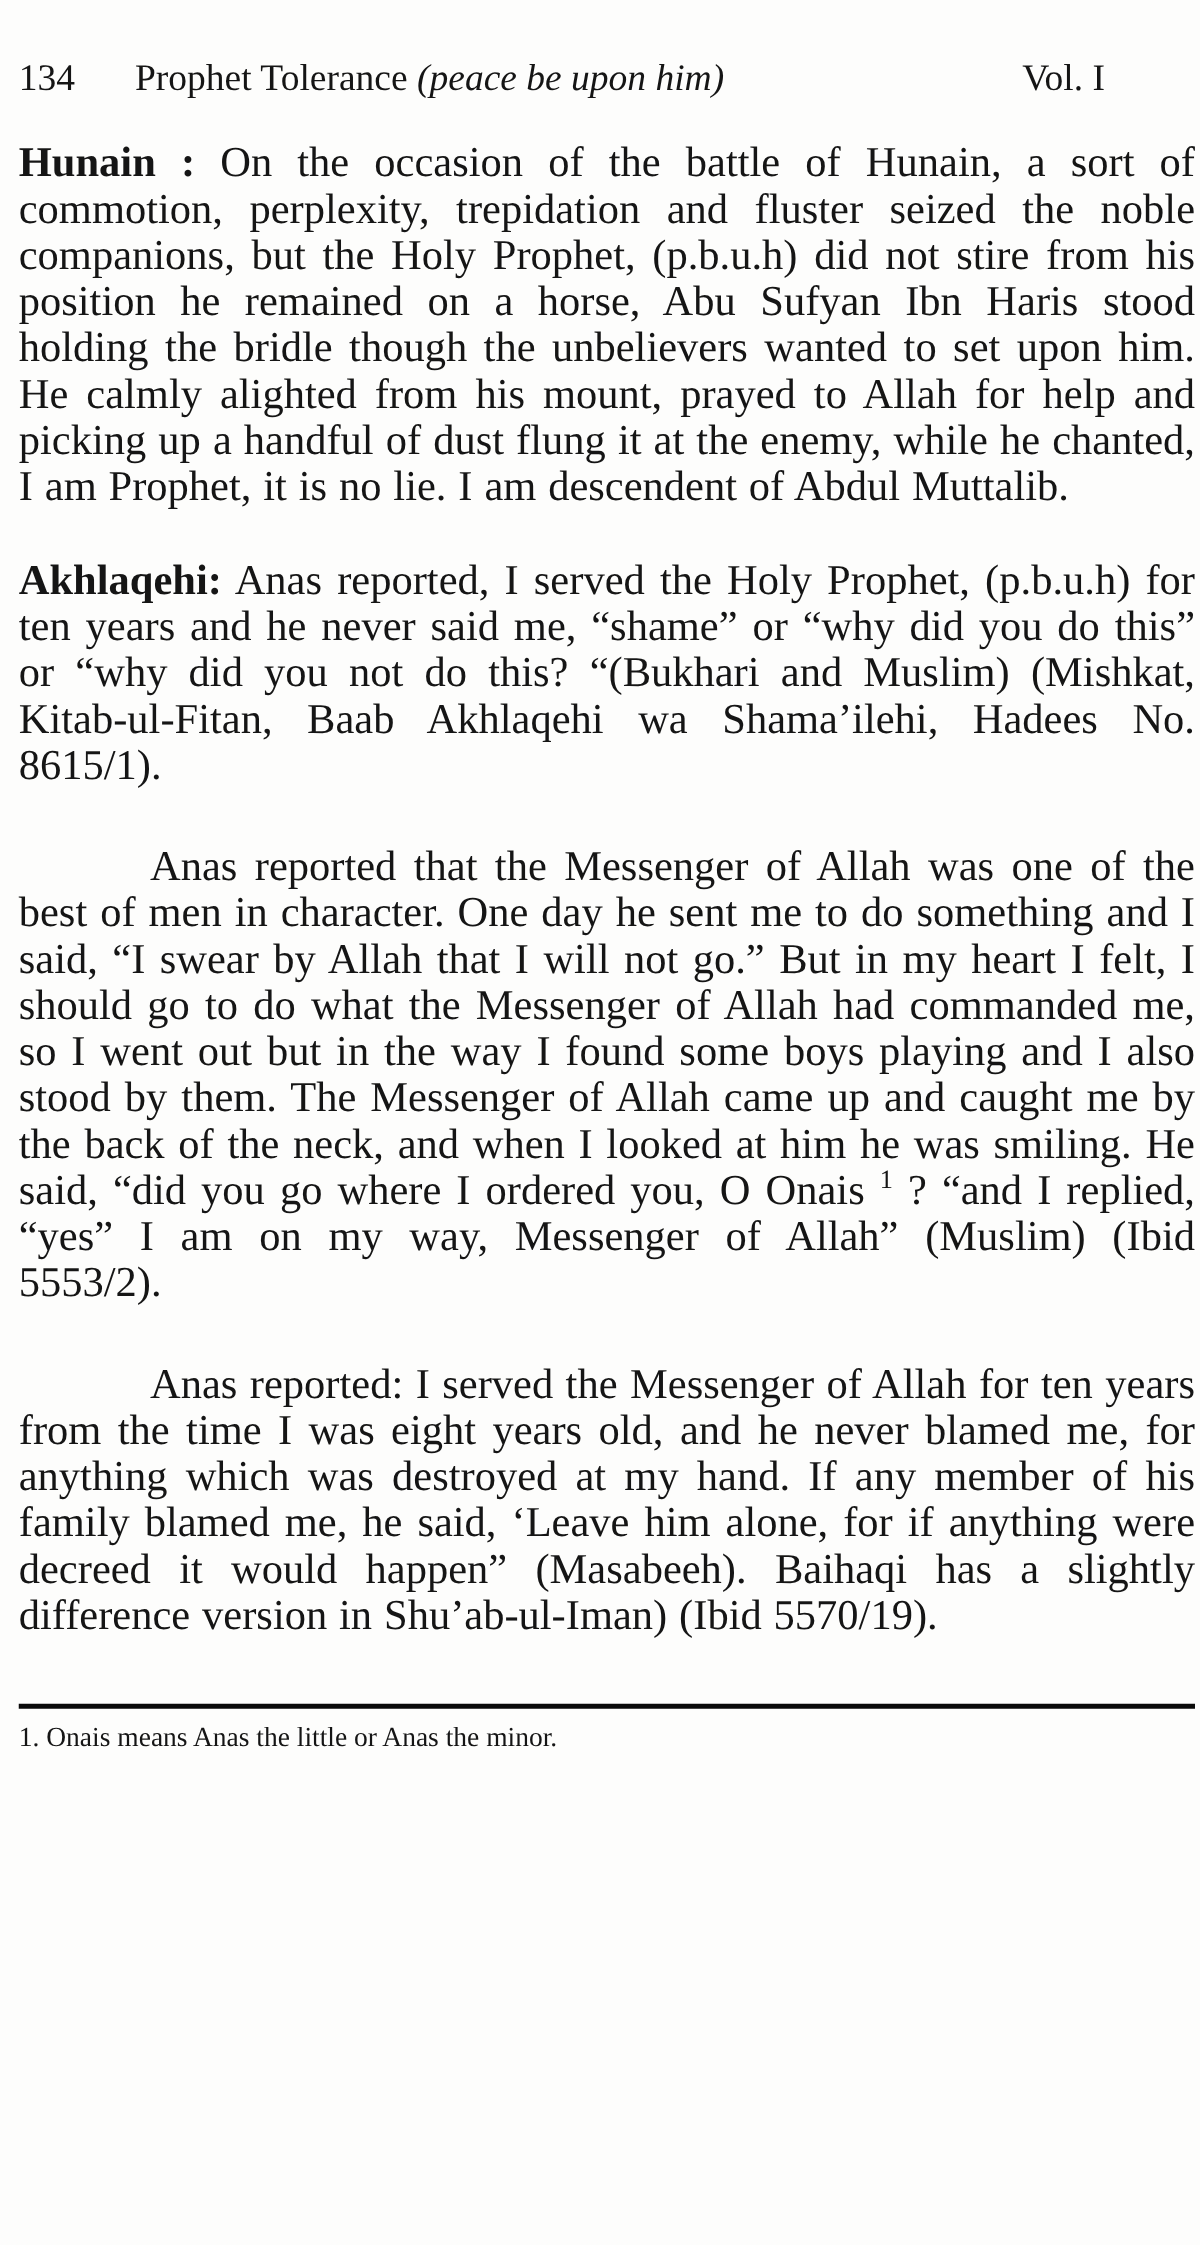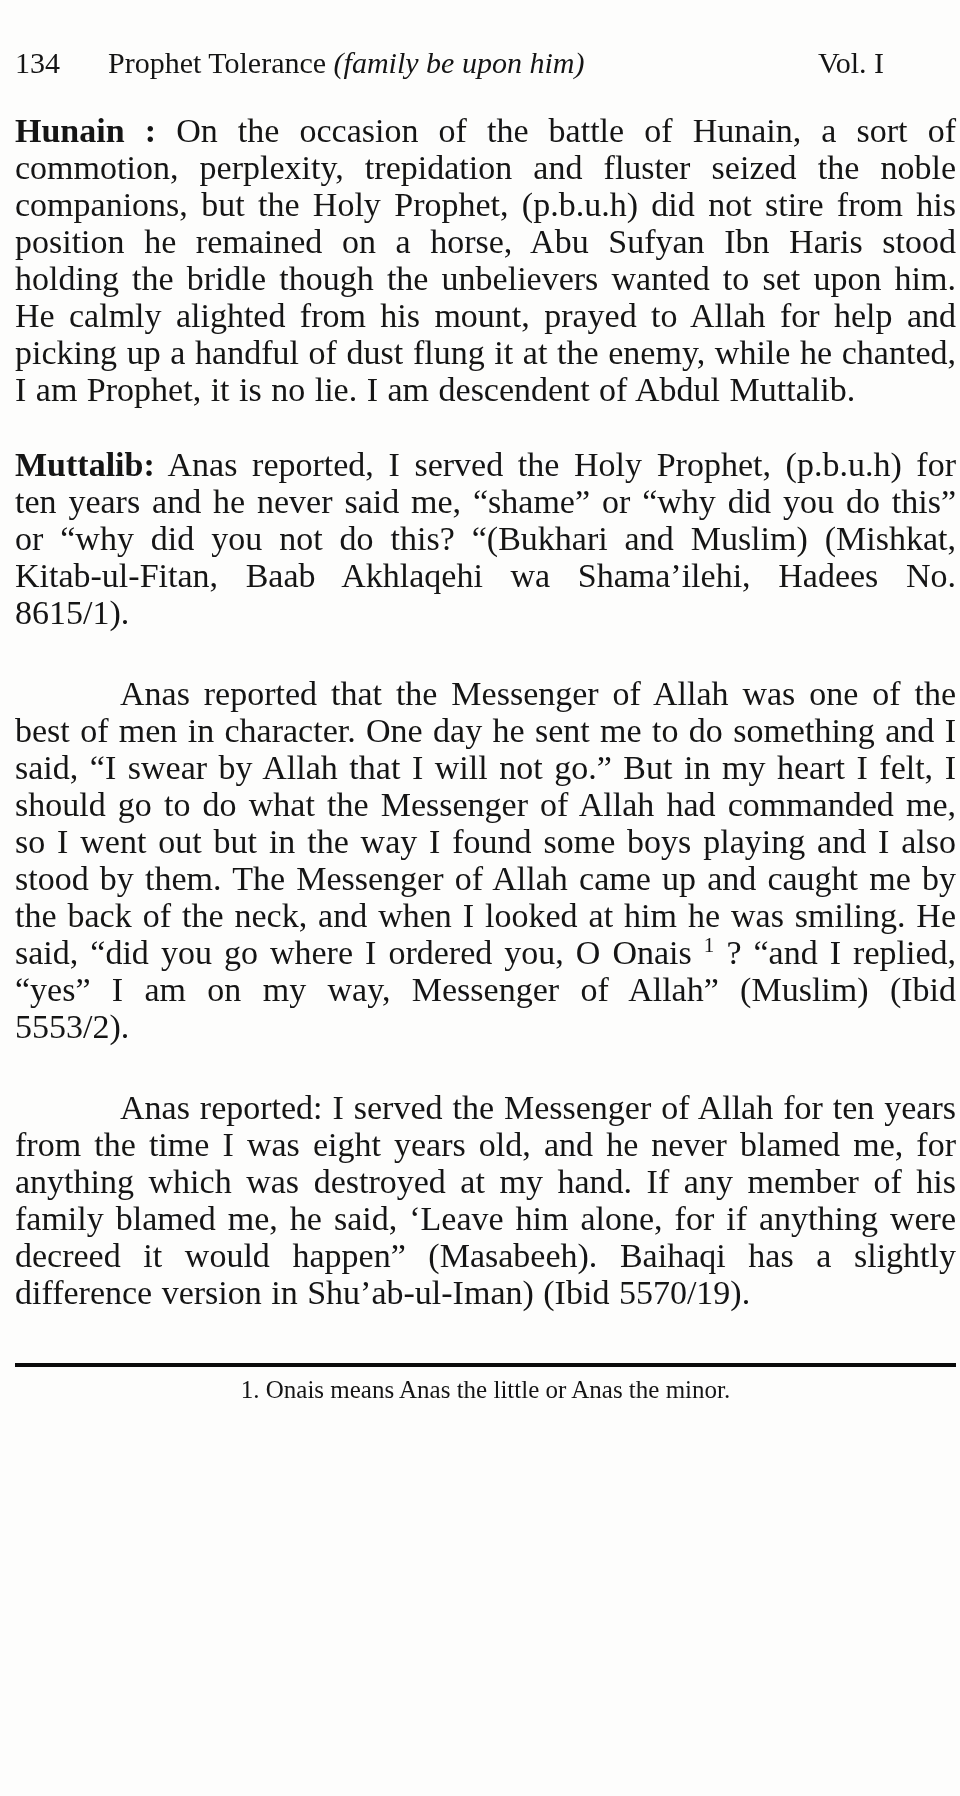--- a/index.html
+++ b/index.html
@@ -50,51 +50,51 @@
     vertical-align: super;
   }
 
   .footnote-area { margin-top: 52px; }
   .footnote-rule {
     height: 4px;
     background: #0a0a0a;
     width: 100%;
   }
   .footnote {
-    font-size: 25px;
+    font-size: 22px;
     line-height: 33px;
     margin-top: 6px;
-    text-align: center;
+    text-align: left;
   }
 
   .scan-artifact {
     position: absolute;
     left: 427px;
     top: 1786px;
     width: 28px;
     height: 7px;
     background: #161616;
     border-radius: 3px;
   }
 </style>
 </head>
 <body>
 
 <div class="page">
 
   <header class="page-header">
     <span class="page-number">134</span>
-    <span class="running-title"><span>Prophet Tolerance </span><span class="italic">(family be upon him)</span></span>
+    <span class="running-title"><span>Prophet Tolerance </span><span class="italic">(peace be upon him)</span></span>
     <span class="volume">Vol. I</span>
   </header>
 
   <p class="para"><strong class="lead">Hunain :</strong><span> On the occasion of the battle of Hunain, a sort of commotion, perplexity, trepidation and fluster seized the noble companions, but the Holy Prophet, (p.b.u.h) did not stire from his position he remained on a horse, Abu Sufyan Ibn Haris stood holding the bridle though the unbelievers wanted to set upon him. He calmly alighted from his mount, prayed to Allah for help and picking up a handful of dust flung it at the enemy, while he chanted, I am Prophet, it is no lie. I am descendent of Abdul Muttalib.</span></p>
 
 
-  <p class="para gap-top"><strong class="lead">Muttalib:</strong><span> Anas reported, I served the Holy Prophet, (p.b.u.h) for ten years and he never said me, “shame” or “why did you do this” or “why did you not do this? “(Bukhari and Muslim) (Mishkat, Kitab-ul-Fitan, Baab Akhlaqehi wa Shama’ilehi, Hadees No. 8615/1).</span></p>
+  <p class="para gap-top"><strong class="lead">Akhlaqehi:</strong><span> Anas reported, I served the Holy Prophet, (p.b.u.h) for ten years and he never said me, “shame” or “why did you do this” or “why did you not do this? “(Bukhari and Muslim) (Mishkat, Kitab-ul-Fitan, Baab Akhlaqehi wa Shama’ilehi, Hadees No. 8615/1).</span></p>
 
   <p class="para indent gap-top-lg"><span>Anas reported that the Messenger of Allah was one of the best of men in character. One day he sent me to do something and I said, “I swear by Allah that I will not go.” But in my heart I felt, I should go to do what the Messenger of Allah had commanded me, so I went out but in the way I found some boys playing and I also stood by them. The Messenger of Allah came up and caught me by the back of the neck, and when I looked at him he was smiling. He said, “did you go where I ordered you, O Onais </span><sup class="footnote-ref">1</sup><span> ? “and I replied, “yes” I am on my way, Messenger of Allah” (Muslim) (Ibid 5553/2).</span></p>
 
   <p class="para indent gap-top-lg">Anas reported: I served the Messenger of Allah for ten years from the time I was eight years old, and he never blamed me, for anything which was destroyed at my hand. If any member of his family blamed me, he said, ‘Leave him alone, for if anything were decreed it would happen” (Masabeeh). Baihaqi has a slightly difference version in Shu’ab-ul-Iman) (Ibid 5570/19).</p>
 
   <footer class="footnote-area">
     <div class="footnote-rule"></div>
     <p class="footnote">1. Onais means Anas the little or Anas the minor.</p>
   </footer>
 

